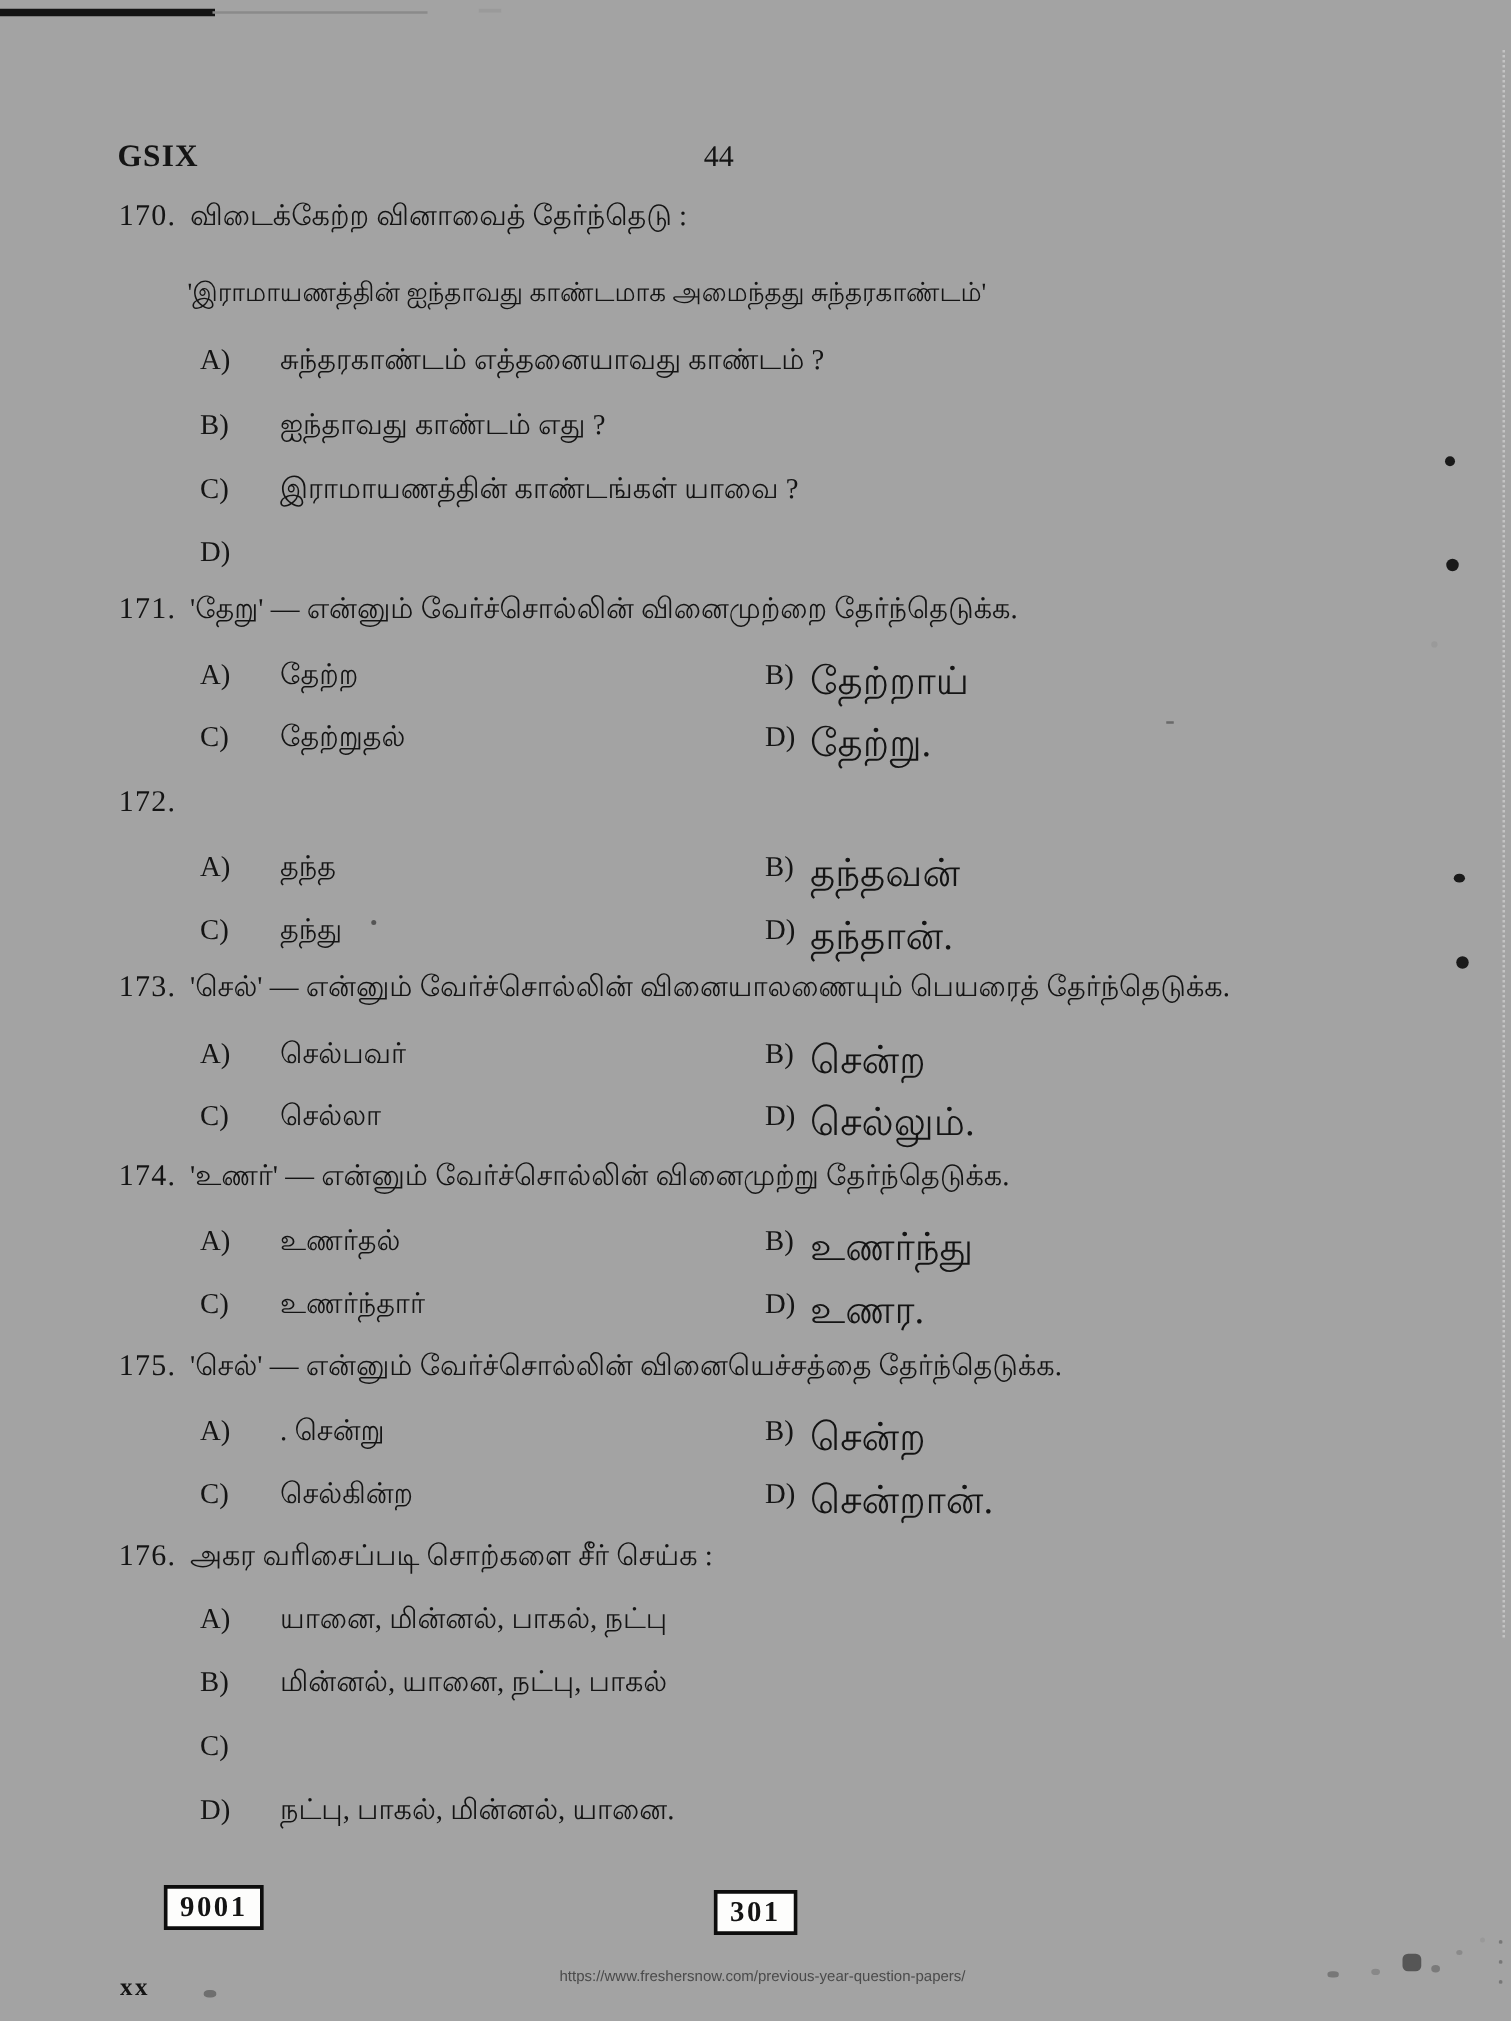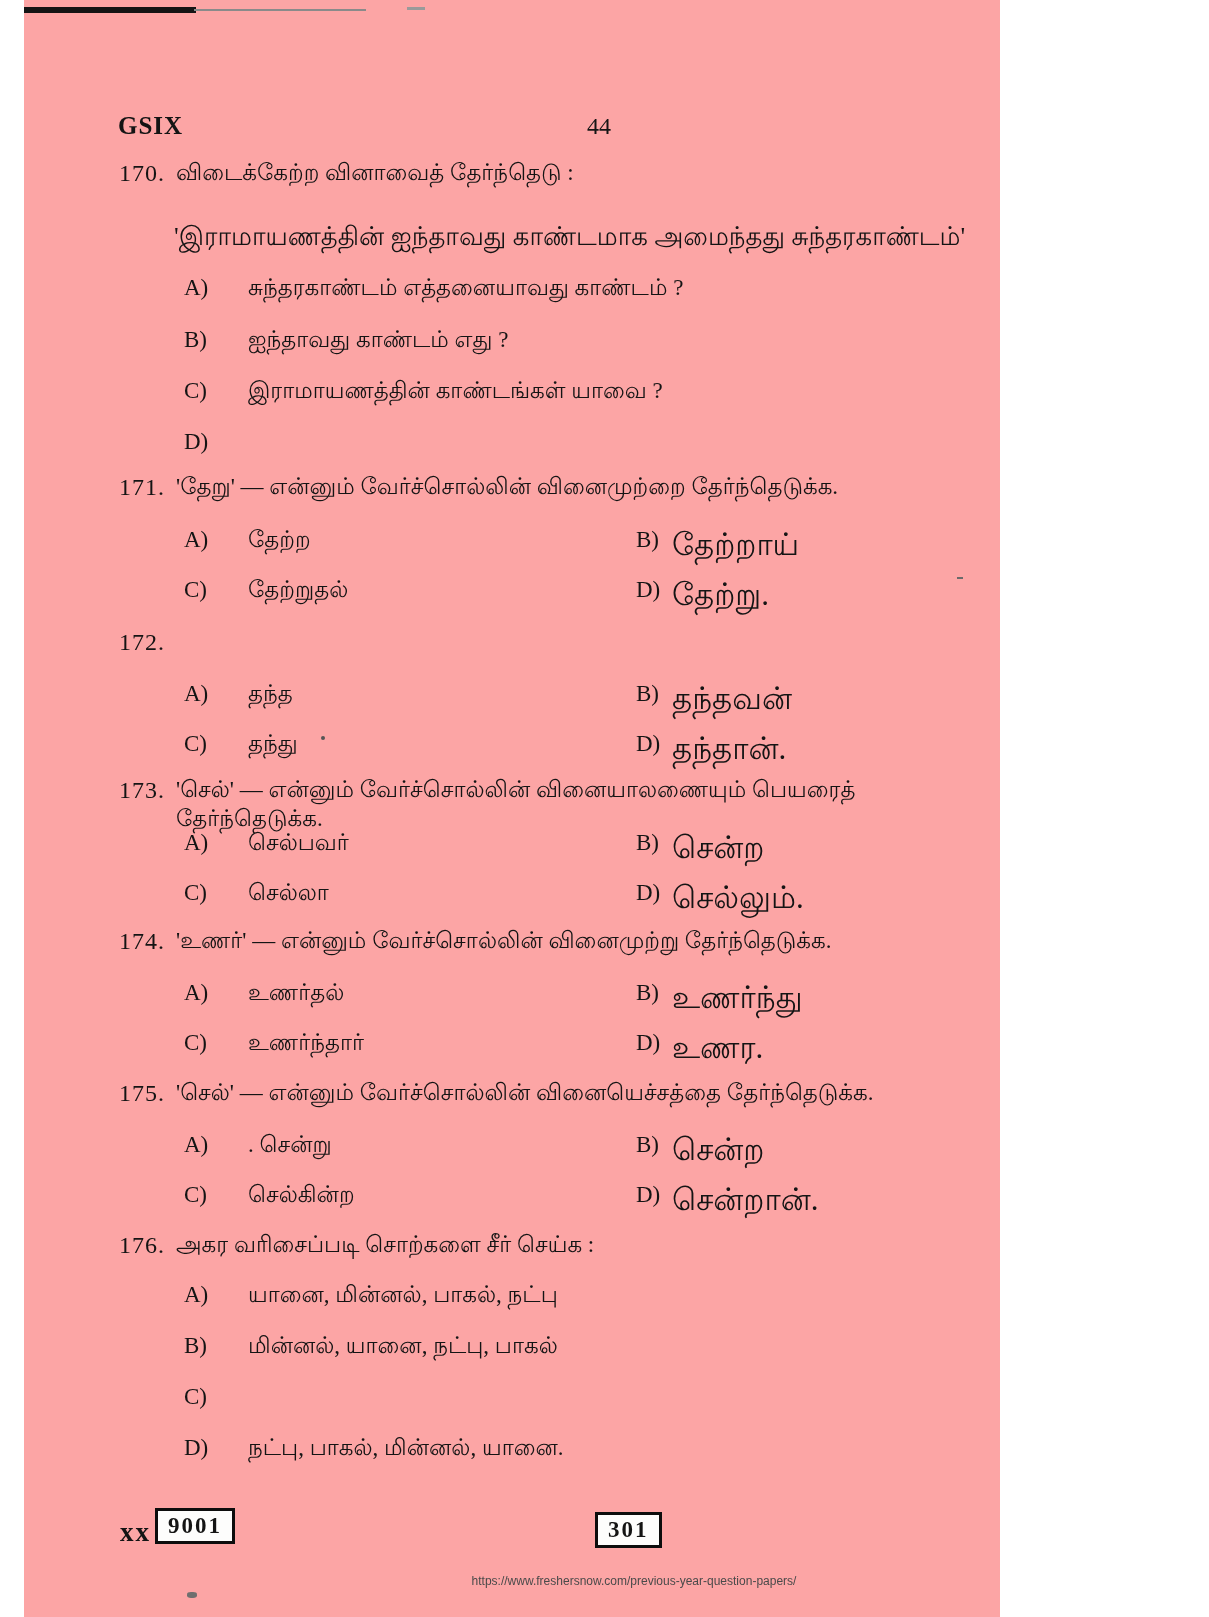--- a/index.html
+++ b/index.html
@@ -1,36 +1,36 @@
 <!DOCTYPE html>
 <html><head>
 <meta charset="utf-8">
 <style>
   html, body { margin:0; padding:0; background:#ffffff; }
   .page {
-    position:relative; width:976px; height:1617px;
-    background:#fca5a5; overflow:hidden;
-    font-family:"Liberation Serif","DejaVu Serif",serif; color:#141414;margin-left:24px;
+    position:relative; width:1209px; height:1617px;
+    background:#a3a3a3; overflow:hidden;
+    font-family:"Liberation Serif","DejaVu Serif",serif; color:#141414;
   }
   
   .q-head { position:absolute; left:0; right:0; height:34px; }
   .q-num  { position:absolute; left:95px; top:0; font-size:24px; letter-spacing:1px; }
   .q-text { position:absolute; left:152px; top:0; font-size:23px; }
-  .q-quote{ position:absolute; left:150px; font-size:26px; }
+  .q-quote{ position:absolute; left:150px; font-size:21px; }
   
   .opt-row { position:absolute; left:0; right:0; height:32px; }
   .ol1 { position:absolute; left:160px; top:0; font-size:23px; }
   .ot1 { position:absolute; left:224px; top:0; font-size:23px; }
   .ol2 { position:absolute; left:612px; top:0; font-size:23px; }
   .ot2 { position:absolute; left:648px; top:0; font-size:31px; }
   
   .doc-code { position:absolute; left:94px; top:112px; font-size:25px; font-weight:bold; letter-spacing:1px; }
   .page-num { position:absolute; left:563px; top:113px; font-size:24px; }
   
-  .f-xx   { position:absolute; left:96px; top:1517px; font-size:27px; font-weight:bold; letter-spacing:2px; }
+  .f-xx   { position:absolute; left:96px; top:1579px; font-size:20px; font-weight:bold; letter-spacing:2px; }
   .f-box  { position:absolute; border:3px solid #0d0d0d; font-weight:bold; font-size:23px;
             padding:0 10px; line-height:30px; letter-spacing:2px; background:#fdfdfc; }
   .f-box1 { left:131px; top:1508px; }
   .f-box2 { left:571px; top:1512px; }
   .f-url  { position:absolute; left:400px; top:1574px; width:420px; text-align:center;
             font-family:"Liberation Sans","DejaVu Sans",sans-serif; font-size:12px; color:#4a4a4a; }
   
   .art { position:absolute; background:#141414; }
   .top-line-bold  { left:0;   top:7px;  width:172px; height:6px; }
   .top-line-thin  { left:170px; top:9px; width:172px; height:2px; background:#8a8a8a; }

